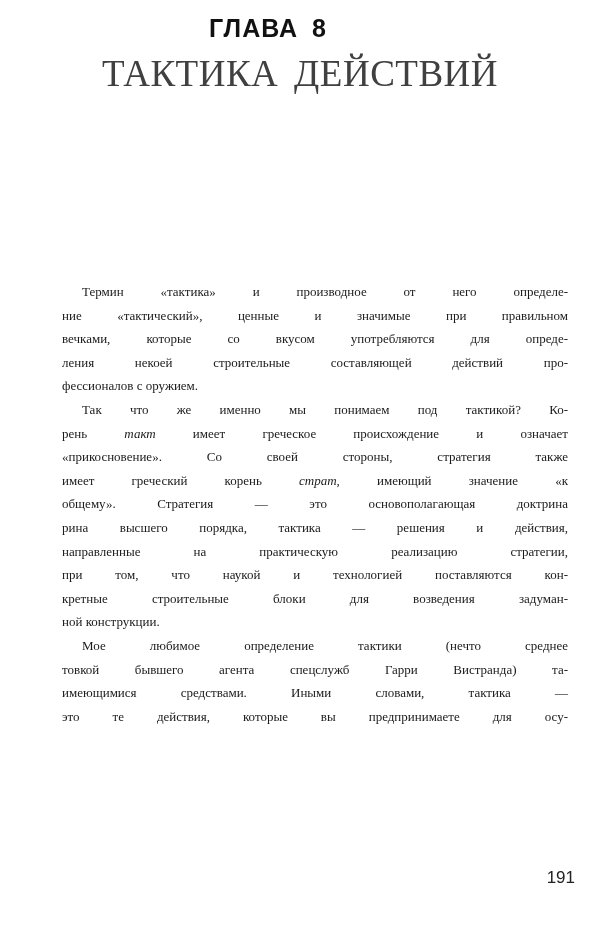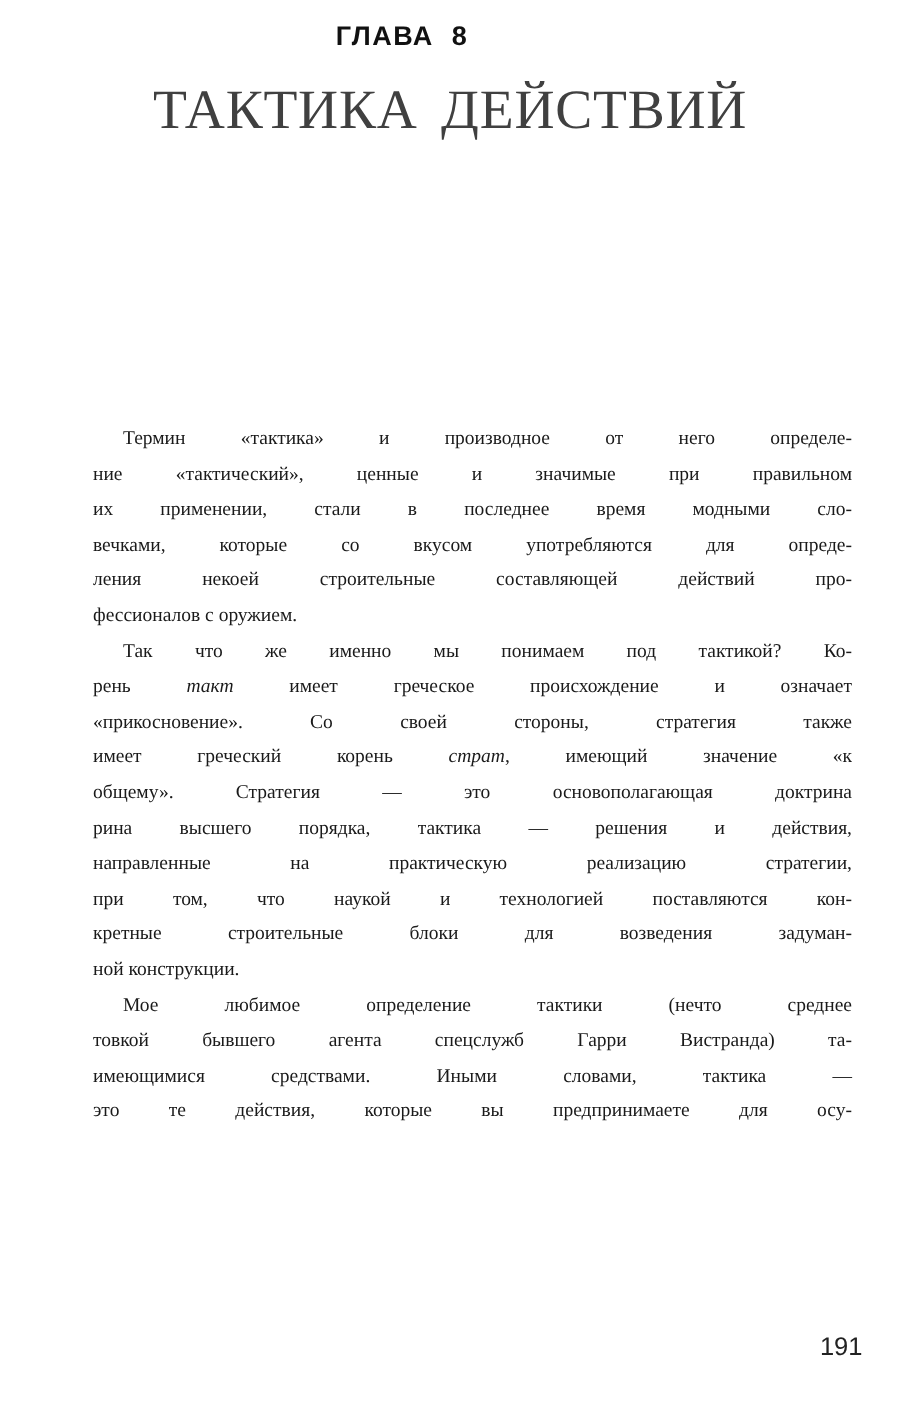--- a/index.html
+++ b/index.html
@@ -22,21 +22,21 @@
       background: #ffffff;
     }
     .chapter-label {
       position: absolute;
       top: 14px;
       left: 0;
       width: 536px;
       text-align: center;
       font-family: "Liberation Sans", "DejaVu Sans", sans-serif;
       font-weight: bold;
-      font-size: 18px;
+      font-size: 25px;
       letter-spacing: 1px;
       word-spacing: 6px;
       color: #111;
     }
     .chapter-title {
       position: absolute;
       top: 52px;
       left: 0;
       width: 600px;
       text-align: center;
@@ -84,40 +84,38 @@
     }
     .page-number {
       position: absolute;
       top: 868px;
       left: 525px;
       width: 50px;
       text-align: right;
       font-family: "Liberation Sans", "DejaVu Sans", sans-serif;
       font-size: 17px;
       color: #222;
-      margin-top: 20px;
     }
   </style>
 </head>
 <body>
 
 <div class="page">
 
   <div class="chapter-label">ГЛАВА 8</div>
 
   <div class="chapter-title">
     <span class="title-line">ТАКТИКА ДЕЙСТВИЙ</span>
   </div>
 
   <div class="body-text">
 
     <div class="para">
       <span class="line indent">Термин «тактика» и производное от него определе-</span>
       <span class="line">ние «тактический», ценные и значимые при правильном</span>
-      <span class="line">их применении, стали в последнее время модными сло-</span>
       <span class="line">вечками, которые со вкусом употребляются для опреде-</span>
       <span class="line">ления некоей строительные составляющей действий про-</span>
       <span class="line last">фессионалов с оружием.</span>
     </div>
 
     <div class="para">
       <span class="line indent">Так что же именно мы понимаем под тактикой? Ко-</span>
       <span class="line"><span>рень </span><em class="italic">такт</em><span> имеет греческое происхождение и означает</span></span>
       <span class="line">«прикосновение». Со своей стороны, стратегия также</span>
       <span class="line"><span>имеет греческий корень </span><em class="italic">страт</em><span>, имеющий значение «к</span></span>

